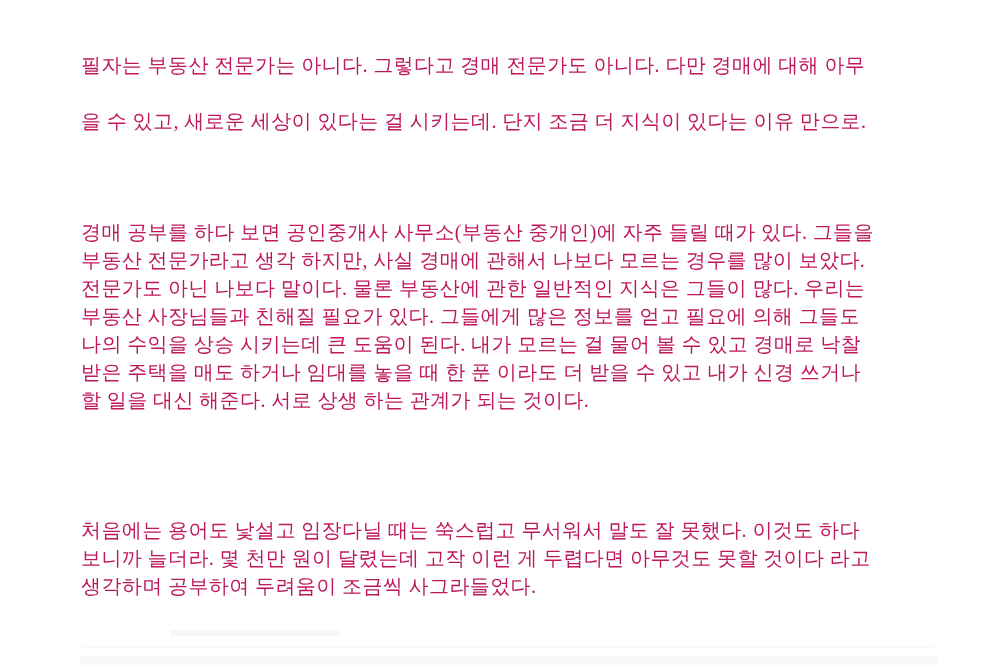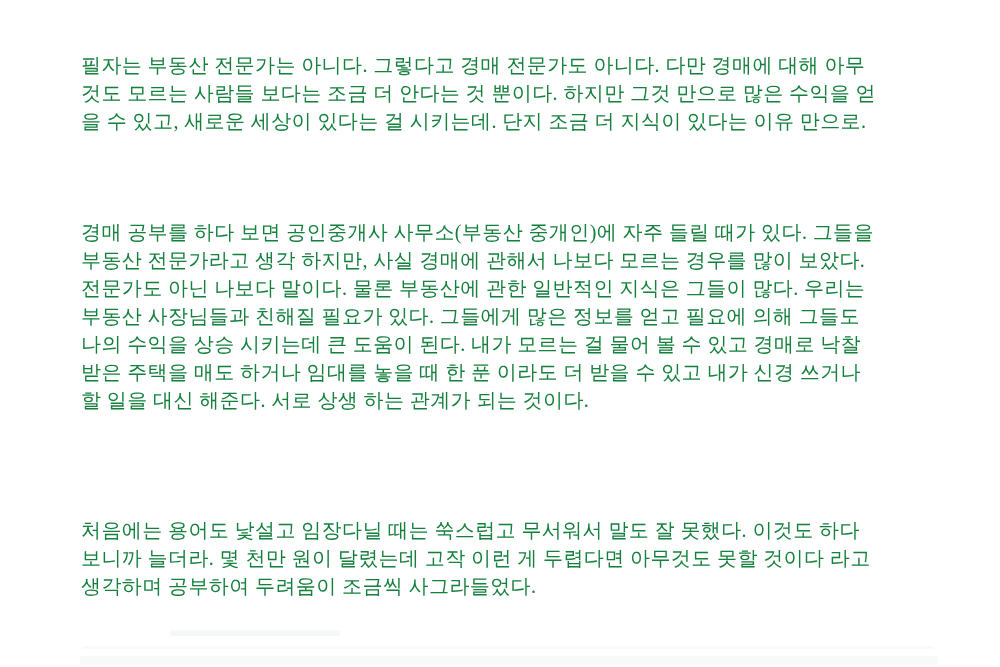--- a/index.html
+++ b/index.html
@@ -13,21 +13,21 @@
     height: 667px;
     background: #ffffff;
     overflow: hidden;
     font-family: "Liberation Serif", "DejaVu Serif", serif;
   }
   .para {
     position: absolute;
     left: 81px;
     right: 40px;
     margin: 0;
-    color: #15803d;
+    color: #be185d;
     font-size: 20px;
     line-height: 28px;
     letter-spacing: 0.4px;
   }
   .para .line {
     white-space: nowrap;
   }
   #para-1 { top: 51px; }
   #para-2 { top: 218px; }
   #para-3 { top: 516px; }
@@ -43,21 +43,21 @@
   #artifact-2 { left: 82px;  top: 646px; width: 852px; height: 3px; background: #f8f9f9; }
   #artifact-3 { left: 80px;  top: 656px; width: 858px; height: 9px; background: #f6f7f8; }
 </style>
 </head>
 <body>
 
 <div class="page">
 
   <p class="para" id="para-1">
     <span class="line">필자는 부동산 전문가는 아니다. 그렇다고 경매 전문가도 아니다. 다만 경매에 대해 아무</span><br>
-    <span class="line">것도 모르는 사람들 보다는 조금 더 안다는 것 뿐이다. 하지만 그것 만으로 많은 수익을 얻</span><br>
+    <br>
     <span class="line">을 수 있고, 새로운 세상이 있다는 걸 시키는데. 단지 조금 더 지식이 있다는 이유 만으로.</span>
   </p>
 
   <p class="para" id="para-2">
     <span class="line">경매 공부를 하다 보면 공인중개사 사무소(부동산 중개인)에 자주 들릴 때가 있다. 그들을</span><br>
     <span class="line">부동산 전문가라고 생각 하지만, 사실 경매에 관해서 나보다 모르는 경우를 많이 보았다.</span><br>
     <span class="line">전문가도 아닌 나보다 말이다. 물론 부동산에 관한 일반적인 지식은 그들이 많다. 우리는</span><br>
     <span class="line">부동산 사장님들과 친해질 필요가 있다. 그들에게 많은 정보를 얻고 필요에 의해 그들도</span><br>
     <span class="line">나의 수익을 상승 시키는데 큰 도움이 된다. 내가 모르는 걸 물어 볼 수 있고 경매로 낙찰</span><br>
     <span class="line">받은 주택을 매도 하거나 임대를 놓을 때 한 푼 이라도 더 받을 수 있고 내가 신경 쓰거나</span><br>

